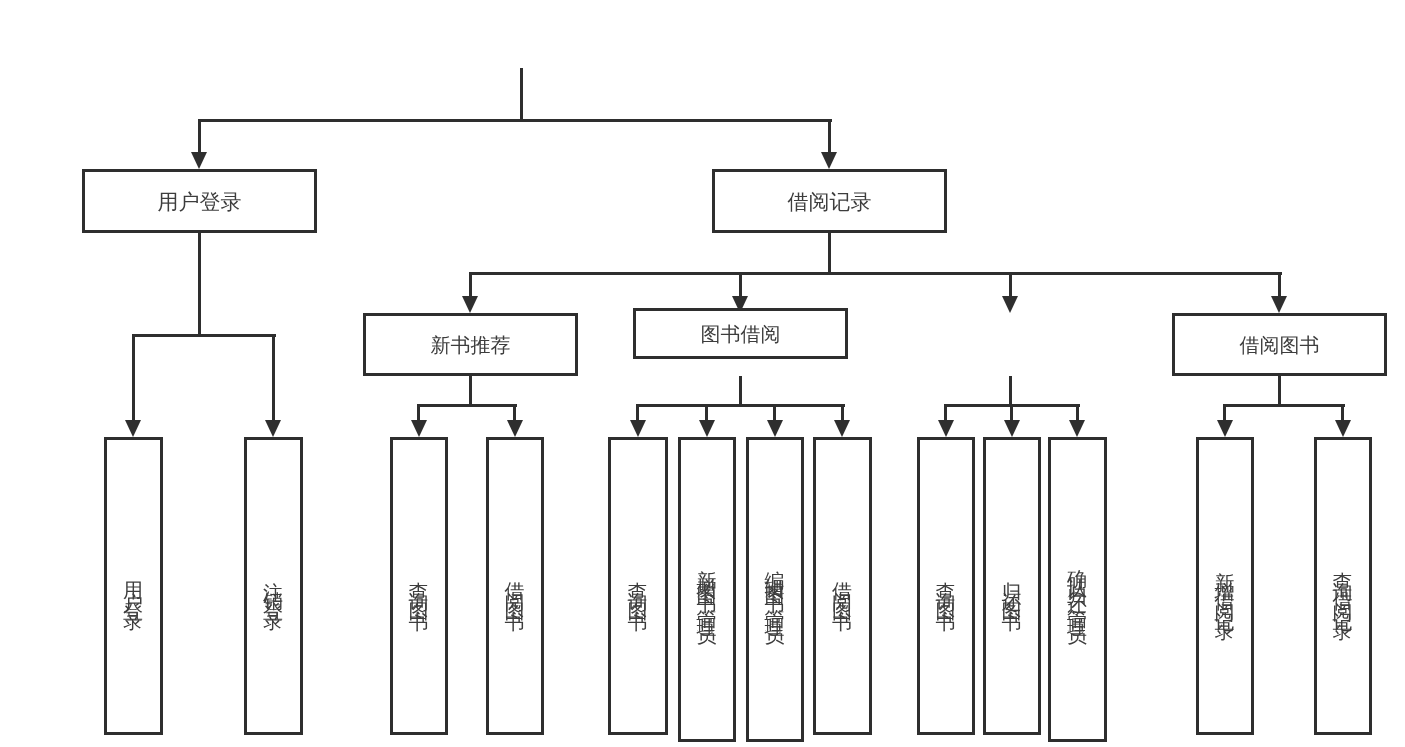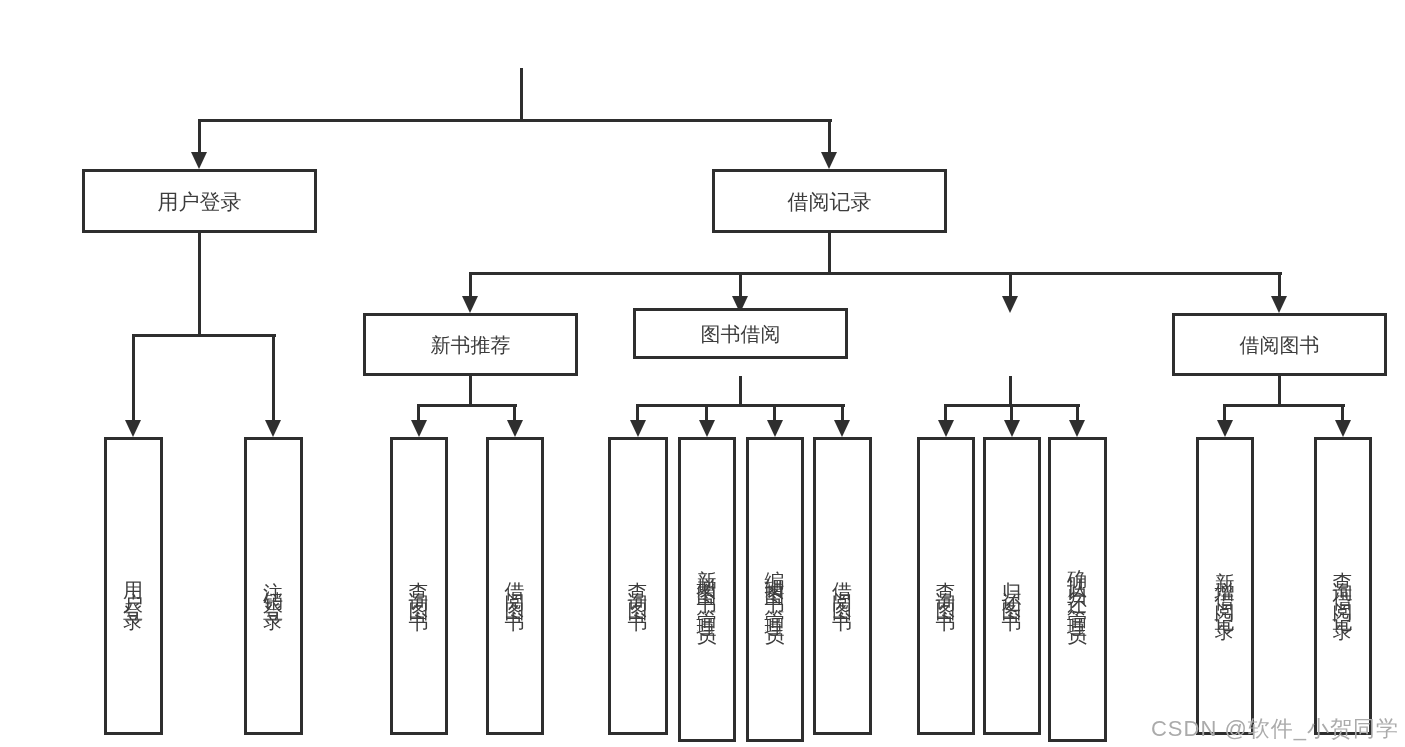--- a/index.html
+++ b/index.html
@@ -151,15 +151,14 @@
     <span>确认归还（管理员）</span>
   </div>
 
   <div class="box vbox" style="left:1196px;top:437px;width:58px;height:298px">
     <span>新增借阅记录</span>
   </div>
   <div class="box vbox" style="left:1314px;top:437px;width:58px;height:298px">
     <span>查询借阅记录</span>
   </div>
 
-  <div class="watermark">CSDN @软件_小贺同学</div>
 
 </div>
 
 </body></html>

